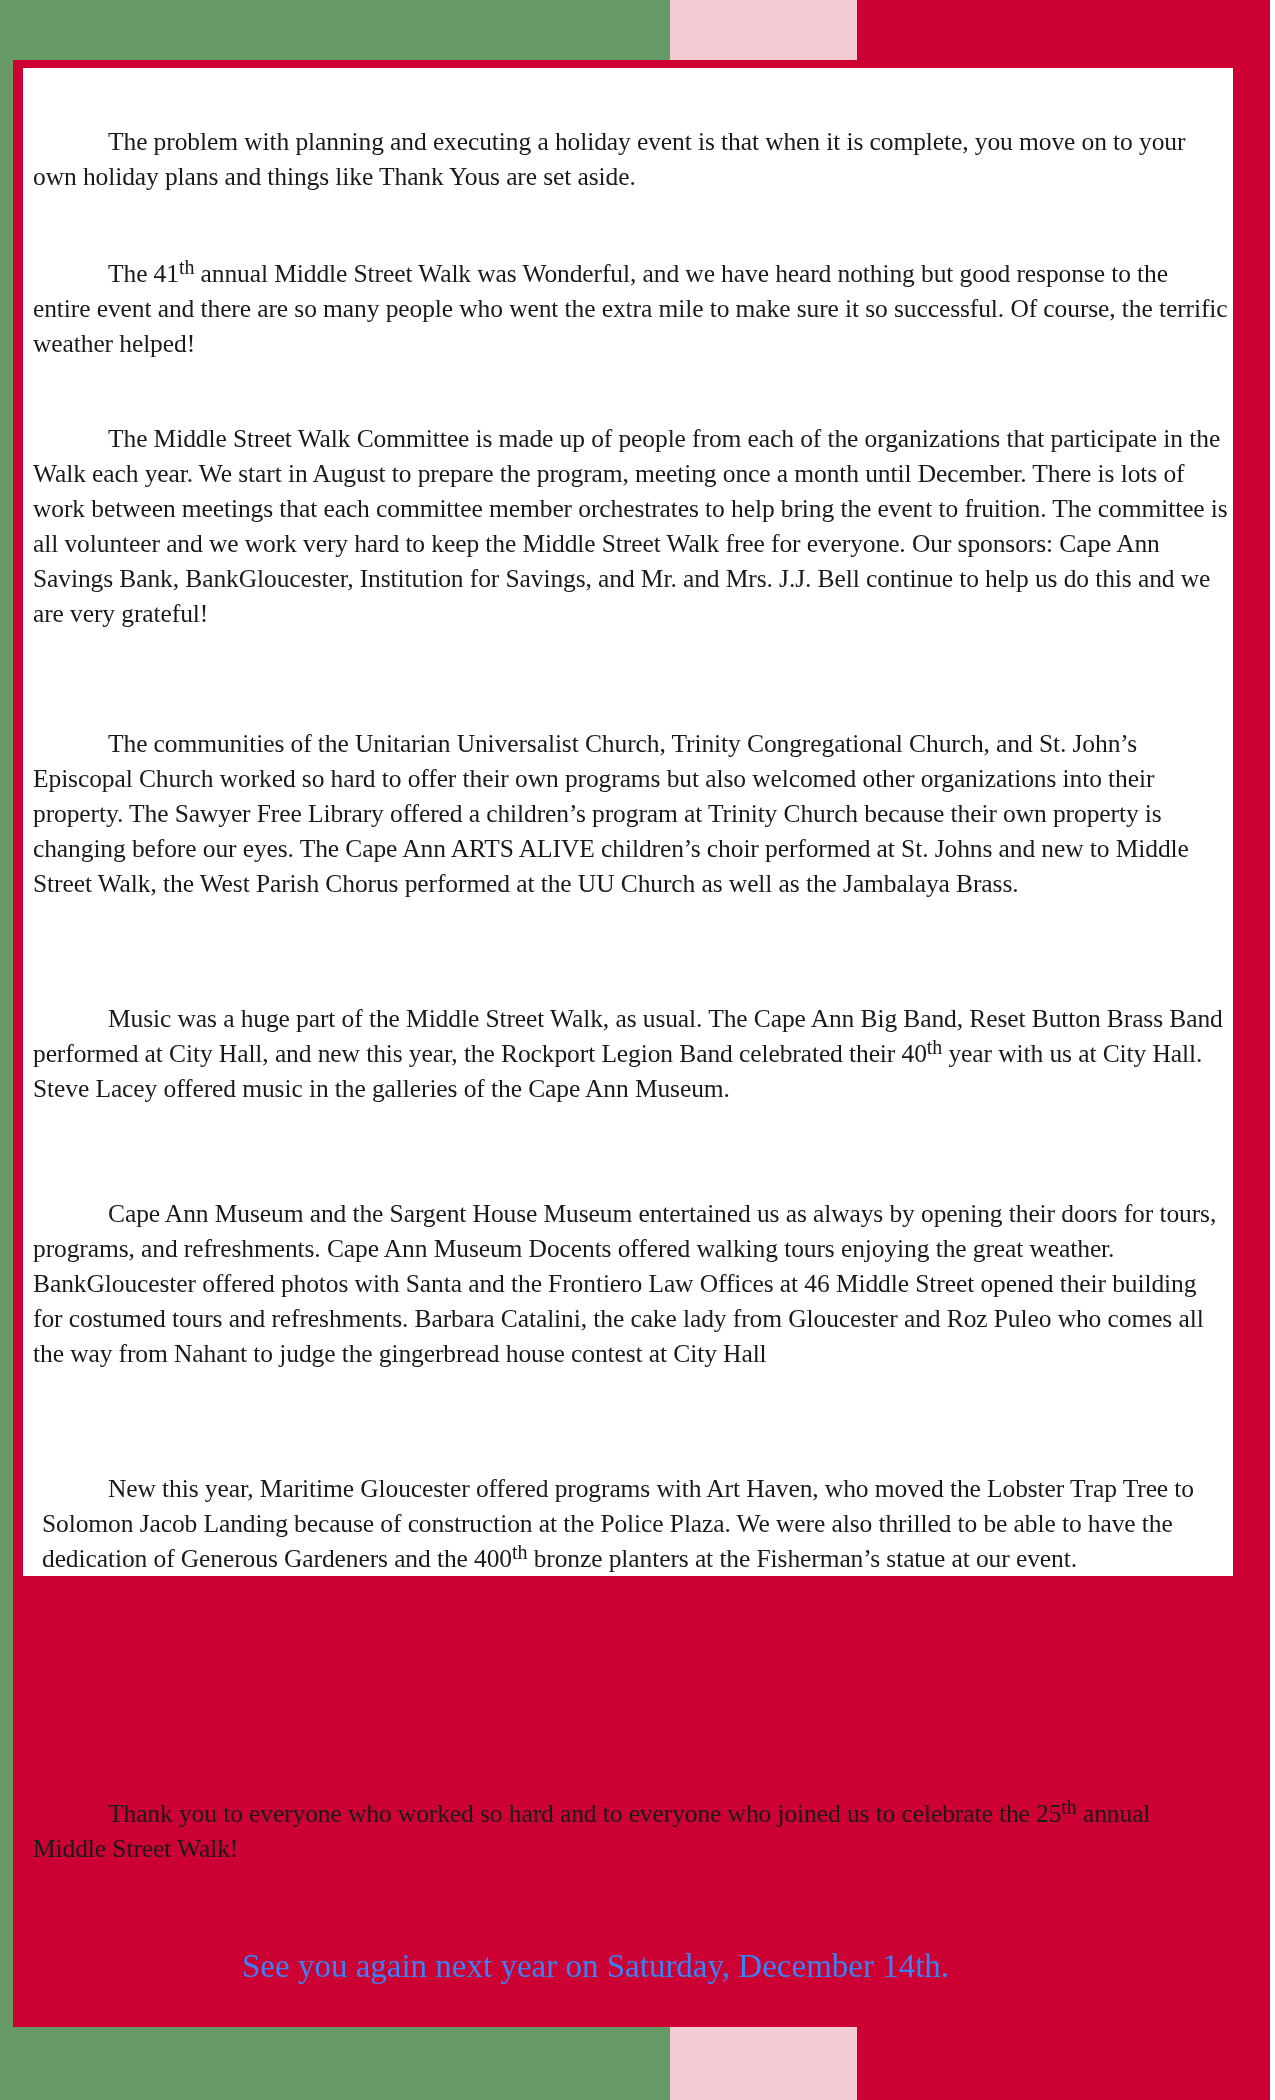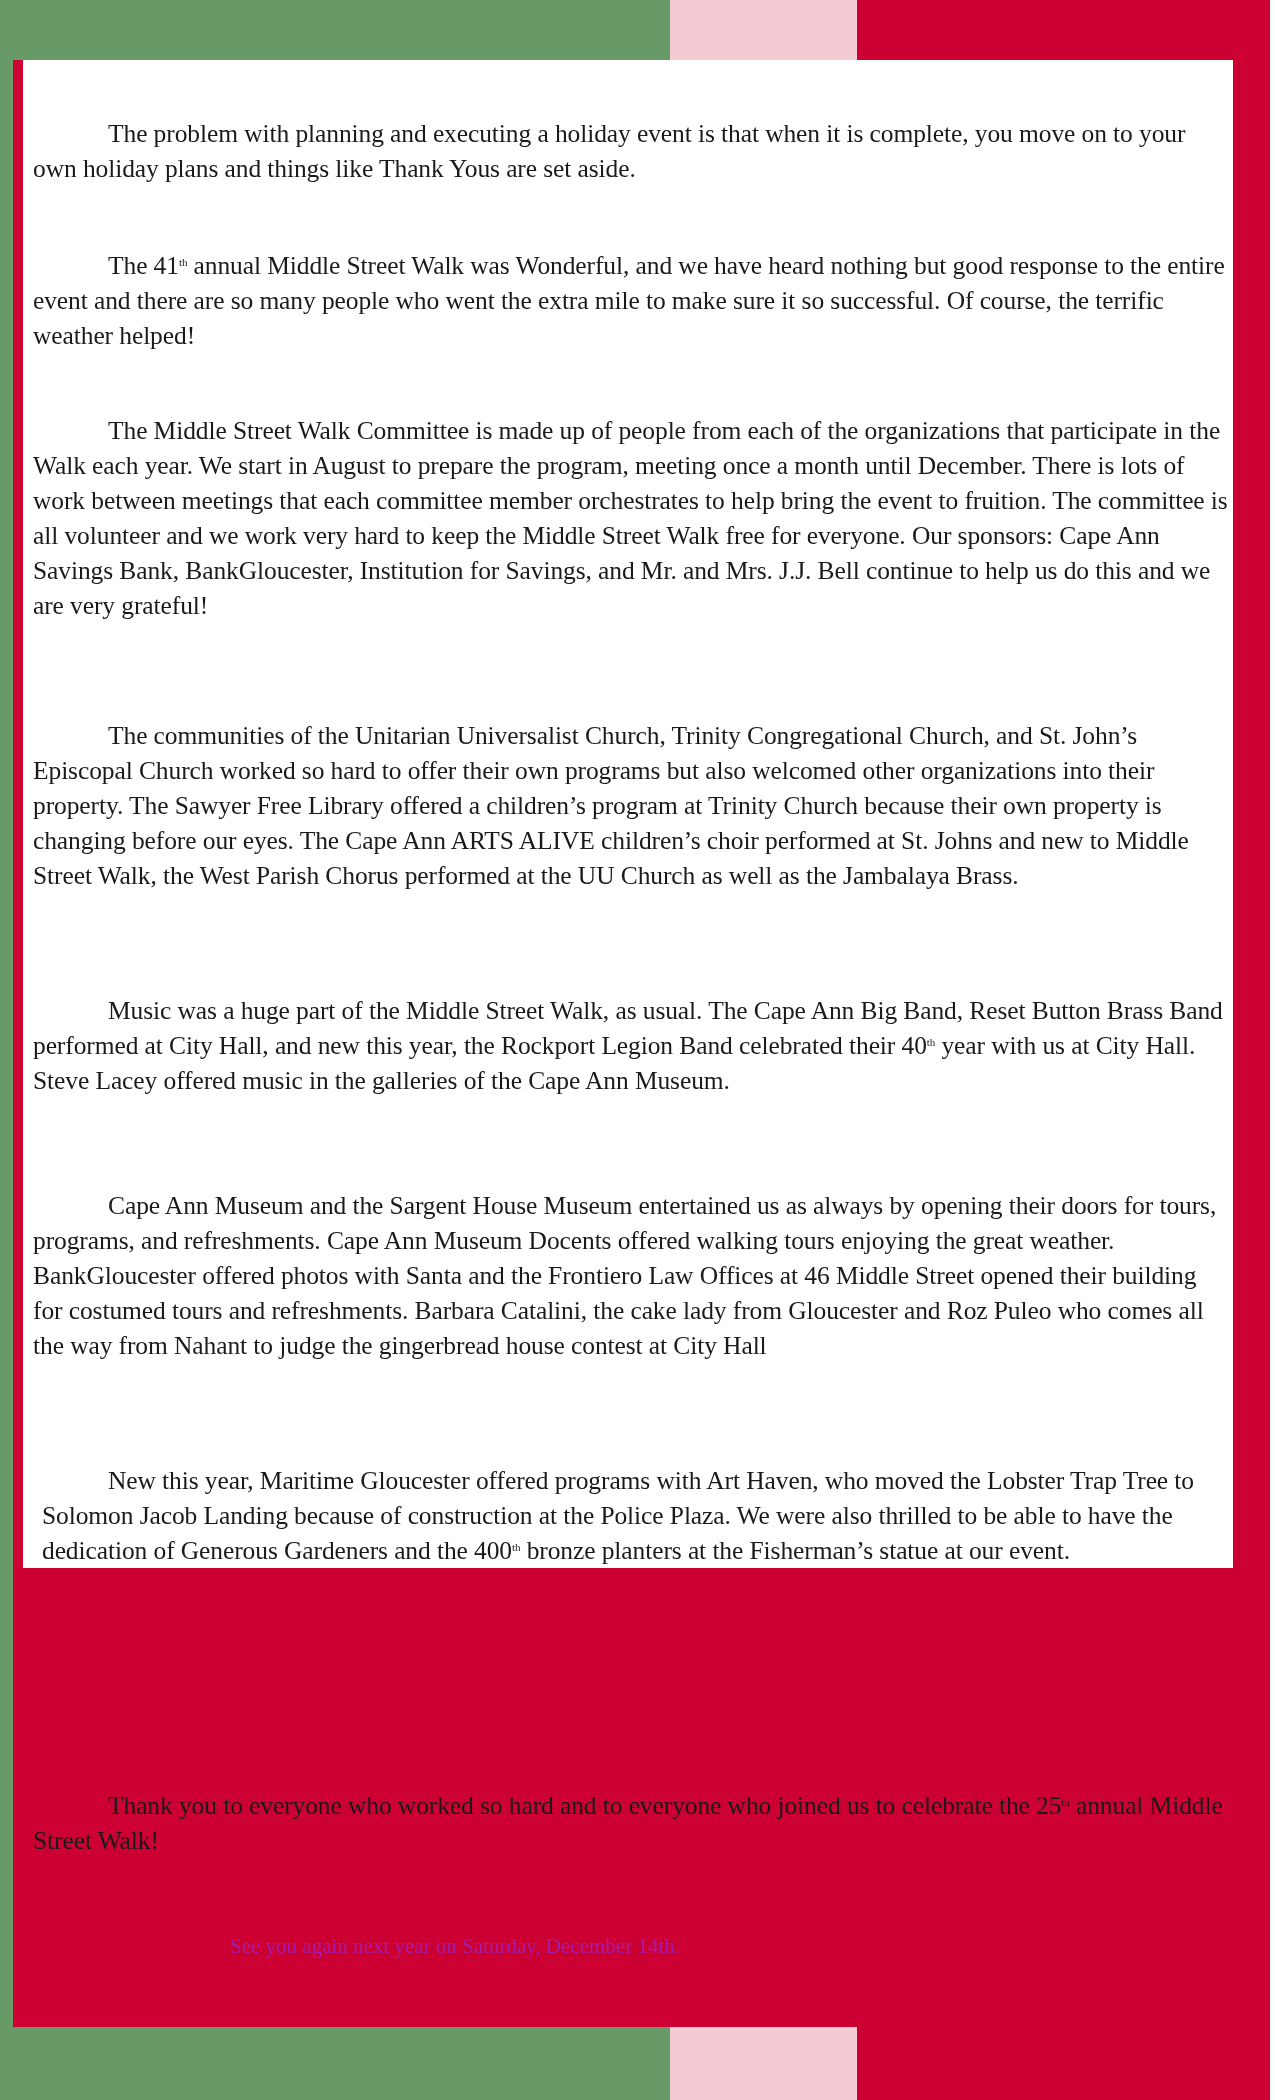--- a/index.html
+++ b/index.html
@@ -6,25 +6,25 @@
   body { width: 1275px; height: 2100px; position: relative; background: #689a67; overflow: hidden; font-family: "Liberation Serif", "DejaVu Serif", serif; }
   .band { position: absolute; height: 60px; }
   .band.top { top: 0; }
   .band.bottom { top: 2027px; height: 73px; }
   .seg { position: absolute; top: 0; bottom: 0; }
   .seg.green { left: 0; width: 670px; }
   .seg.pink { left: 670px; width: 187px; }
   .seg.red { left: 857px; width: 413px; }
   .edge { position: absolute; left: 1270px; top: 0; width: 5px; height: 2100px; background: #ffffff; }
   .frame { position: absolute; left: 13px; top: 60px; width: 1257px; height: 1967px; }
-  .page { position: absolute; left: 23px; top: 60px; width: 1210px; height: 1508px; background: #ffffff; }
+  .page { position: absolute; left: 23px; top: 68px; width: 1210px; height: 1508px; background: #ffffff; }
   .para { position: absolute; left: 10px; width: 1195px; font-size: 25.5px; line-height: 35px; color: #1a1a1a; text-indent: 75px; margin: 0; letter-spacing: -0.1px; }
   .para.p7 { left: 19px; width: 1188px; text-indent: 66px; }
-  .closing { position: absolute; left: 203px; font-size: 21px; line-height: 35px; color: #a21caf; margin: 4px; }
-  sup { font-size: 11px; vertical-align: 8px; line-height: 0; }
+  .closing { position: absolute; left: 203px; font-size: 33px; line-height: 35px; color: #3b82f6; margin: 16px; }
+  sup { font-size: 20px; vertical-align: 8px; line-height: 0; }
 </style>
 </head>
 <body style="background: rgb(104, 154, 103);">
 
 <div class="band top">
   <div class="seg green" style="background: rgb(104, 154, 103);"></div>
   <div class="seg pink" style="background: rgb(244, 202, 211);"></div>
   <div class="seg red" style="background: rgb(204, 0, 51);"></div>
 </div>
 

